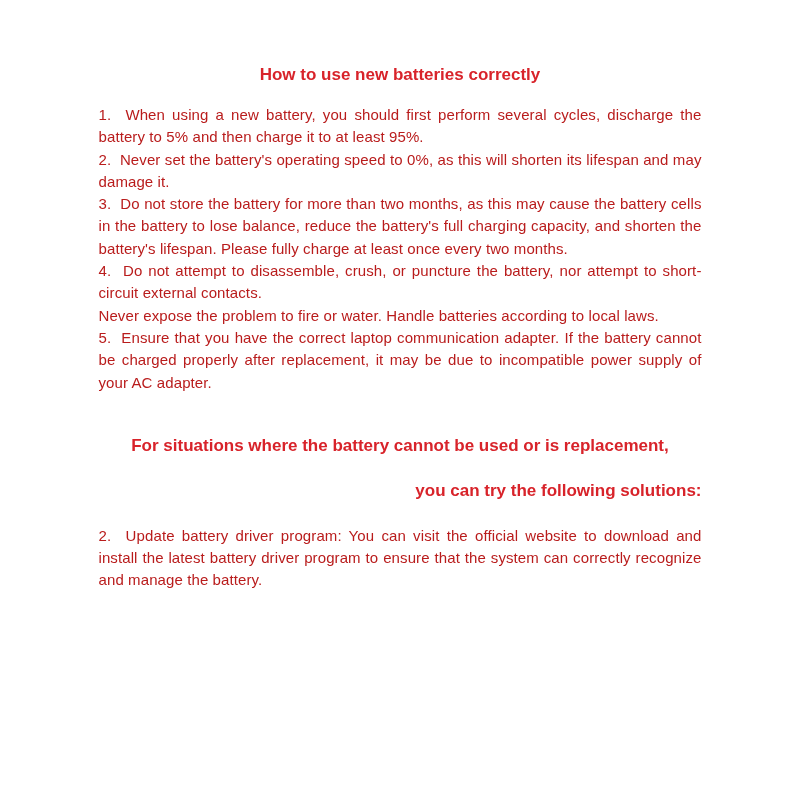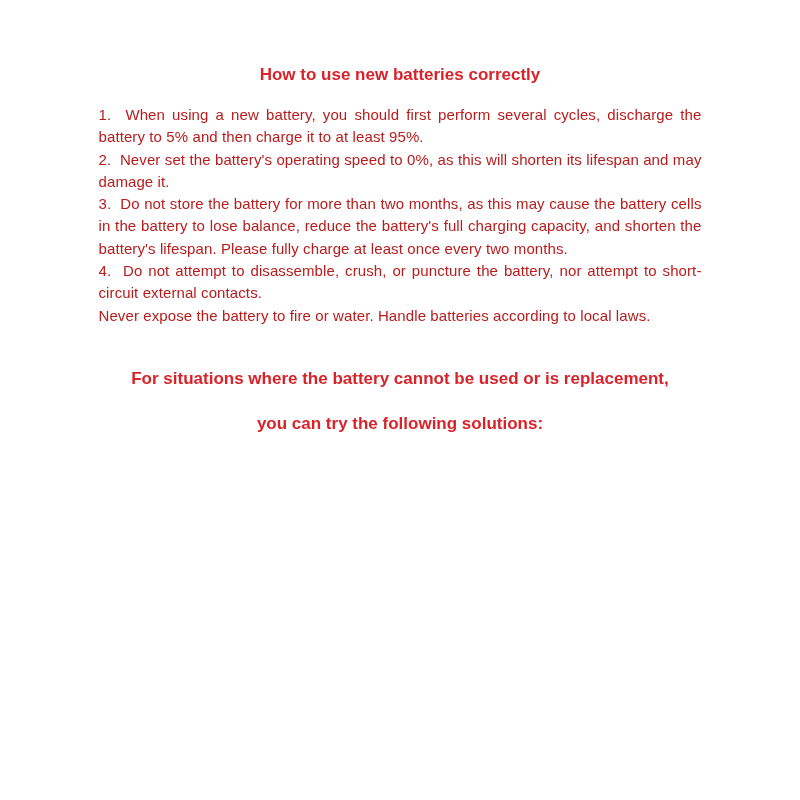--- a/index.html
+++ b/index.html
@@ -29,20 +29,21 @@
   }
   .heading-1 {
     margin-bottom: 18px;
   }
   .heading-2-line1 {
     margin-top: 40px;
     margin-bottom: 22px;
   }
   .heading-2-line2 {
     margin-bottom: 23px;
+    text-align: right;
   }
   .body-text p {
     margin: 0;
     color: #b91c1c;
     font-size: 15px;
     line-height: 22.3px;
     text-align: justify;
     letter-spacing: 0.1px;
   }
 </style>
@@ -51,23 +52,25 @@
 
 <div class="page">
 
   <h1 class="heading heading-1">How to use new batteries correctly</h1>
 
   <div class="body-text">
       <p>1.&nbsp; When using a new battery, you should first perform several cycles, discharge the battery to 5% and then charge it to at least 95%.</p>
       <p>2.&nbsp; Never set the battery's operating speed to 0%, as this will shorten its lifespan and may damage it.</p>
       <p>3.&nbsp; Do not store the battery for more than two months, as this may cause the battery cells in the battery to lose balance, reduce the battery's full charging capacity, and shorten the battery's lifespan. Please fully charge at least once every two months.</p>
       <p>4.&nbsp; Do not attempt to disassemble, crush, or puncture the battery, nor attempt to short-circuit external contacts.</p>
-      <p>Never expose the battery to fire or water. Handle batteries according to local laws.</p>
+      <p>Never expose the problem to fire or water. Handle batteries according to local laws.</p>
+      <p>5.&nbsp; Ensure that you have the correct laptop communication adapter. If the battery cannot be charged properly after replacement, it may be due to incompatible power supply of your AC adapter.</p>
     </div>
 
   <h2 class="heading heading-2-line1">For situations where the battery cannot be used or is replacement,</h2>
 
   <h2 class="heading heading-2-line2">you can try the following solutions:</h2>
 
   <div class="body-text">
+      <p>2.&nbsp; Update battery driver program: You can visit the official website to download and install the latest battery driver program to ensure that the system can correctly recognize and manage the battery.</p>
     </div>
 
 </div>
 
 </body></html>

